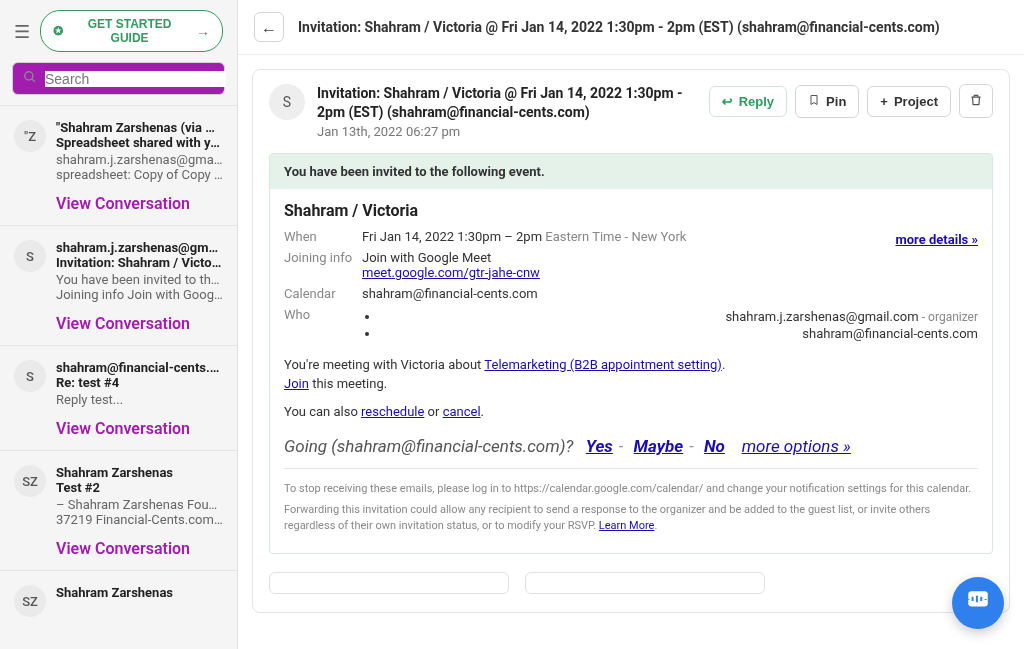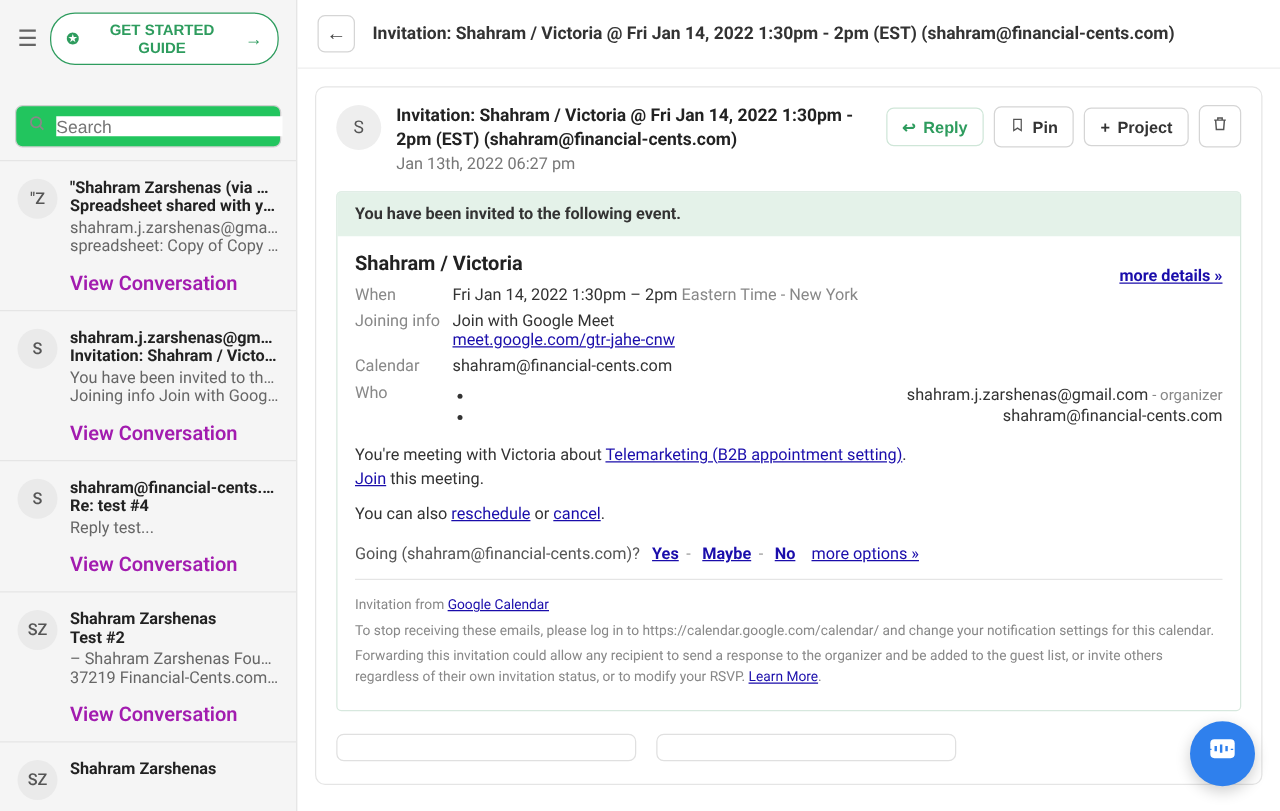--- a/index.html
+++ b/index.html
@@ -47,23 +47,22 @@
     .search-wrap {
       padding: 0 12px 10px;
     }
     .search {
       display: flex;
       align-items: center;
       gap: 8px;
       border: 1px solid #d0d0d0;
       border-radius: 6px;
       padding: 7px 10px;
-      background: #22c55e;
+      background: #a21caf;
       color: #888;
-      margin-top: 22px;
     }
     .search input {
       border: none;
       outline: none;
       flex: 1;
       font-size: 14px;
       color: #333;
     }
     .inbox-item {
       border-top: 1px solid #e5e5e5;
@@ -155,21 +154,21 @@
     .info-row { display: flex; padding: 3px 0; font-size: 13px; }
     .info-label { width: 78px; color: #888; flex-shrink: 0; }
     .info-val { flex: 1; color: #333; }
     .tz { color: #888; }
     .more-details { margin-left: auto; color: #1a0dab; font-weight: 700; font-size: 13px; cursor: pointer; text-decoration: underline; }
     .link { color: #1a0dab; text-decoration: underline; cursor: pointer; }
     .who-list { list-style: disc; padding-left: 18px; }
     .who-list li { margin: 2px 0; font-size: 13px; text-align: right; }
     .org { color: #888; font-size: 12px; }
     .desc { font-size: 13px; color: #333; margin-top: 10px; line-height: 1.45; }
-    .going-row { font-size: 13px; color: #555; margin-top: 14px; }
+    .going-row { font-size: 17px; color: #555; margin-top: 14px; font-style: italic; }
     .going-row .opt { color: #1a0dab; font-weight: 700; text-decoration: underline; cursor: pointer; }
     .going-row .sep { margin: 0 6px; color: #999; }
     .divider { border-top: 1px solid #e5e5e5; margin: 12px 0; }
     .footer-text { font-size: 11px; color: #888; line-height: 1.5; margin: 4px 0; }
 
     .attachments { display: flex; gap: 16px; margin-top: 18px; }
     .attach-card {
       border: 1px solid #e0e0e0; border-radius: 6px; padding: 10px;
       display: flex; gap: 12px; width: 240px; align-items: flex-start;
     }
@@ -304,21 +303,21 @@
                 <path d="M4 7h16M9 7V4h6v3M6 7l1 13h10l1-13"></path>
               </svg>
           </span>
         </div>
       </div>
     </div>
 
     <div class="invite-box">
       <div class="invite-banner">You have been invited to the following event.</div>
       <div class="invite-body">
-        <div style="display:flex; align-items:center;">
+        <div style="display:flex; align-items:flex-end;">
           <div style="flex:1;">
             <div class="event-title">Shahram / Victoria</div>
             <div class="info-row">
               <div class="info-label">When</div>
               <div class="info-val">
                 <span>Fri Jan 14, 2022 1:30pm – 2pm</span>
                 <span class="tz">Eastern Time - New York</span>
               </div>
             </div>
           </div>
@@ -355,23 +354,20 @@
           <span>You can also </span><span class="link">reschedule</span><span> or </span><span class="link">cancel</span><span>.</span>
         </div>
         <div class="going-row">
           <span>Going (shahram@financial-cents.com)?</span>&nbsp;&nbsp;
           <span class="opt">Yes</span><span class="sep">-</span>
           <span class="opt">Maybe</span><span class="sep">-</span>
           <span class="opt">No</span>&nbsp;&nbsp;&nbsp;
           <span class="link" style="font-weight:400;">more options »</span>
         </div>
         <div class="divider"></div>
-        <div class="footer-text">
-          <span>Invitation from </span><span class="link">Google Calendar</span>
-        </div>
         <div class="footer-text">To stop receiving these emails, please log in to https://calendar.google.com/calendar/ and change your notification settings for this calendar.</div>
         <div class="footer-text">
           <span>Forwarding this invitation could allow any recipient to send a response to the organizer and be added to the guest list, or invite others regardless of their own invitation status, or to modify your RSVP. </span><span class="link">Learn More</span><span>.</span>
         </div>
       </div>
     </div>
 
     <div class="attachments">
       <div class="attach-card">
         

